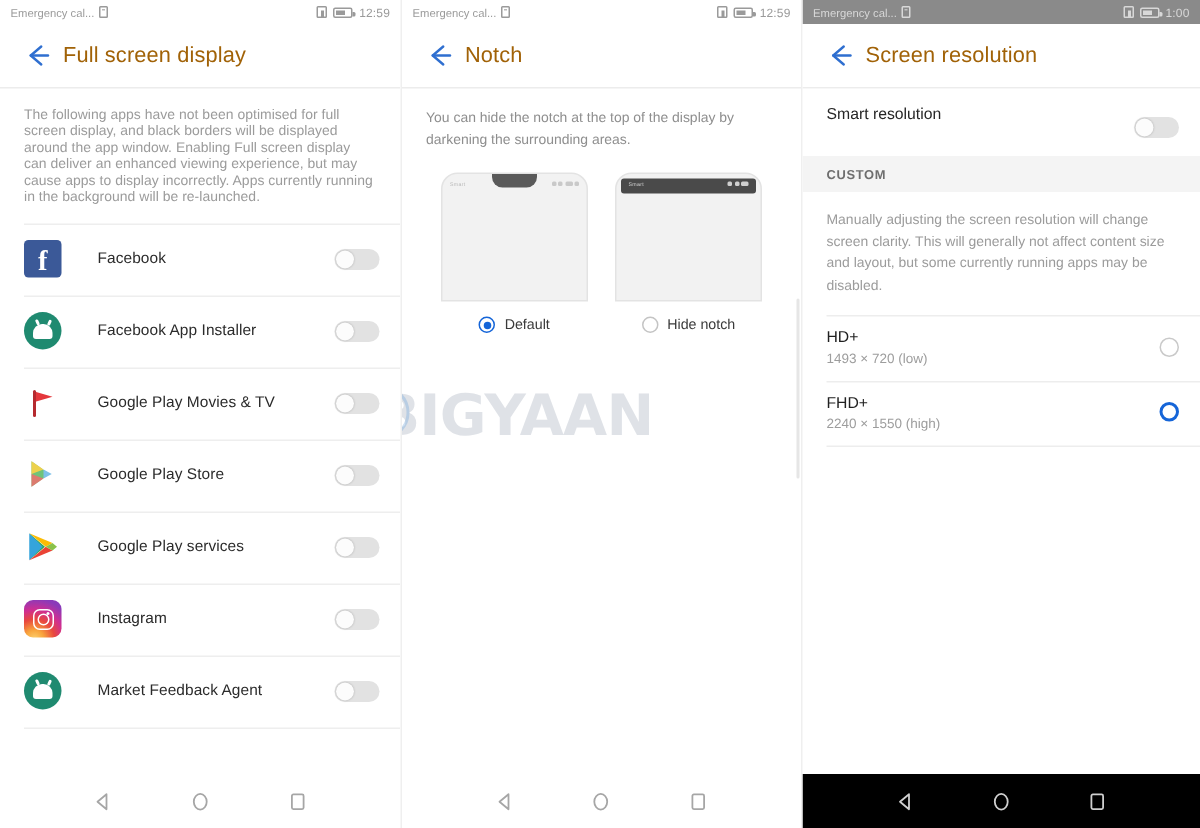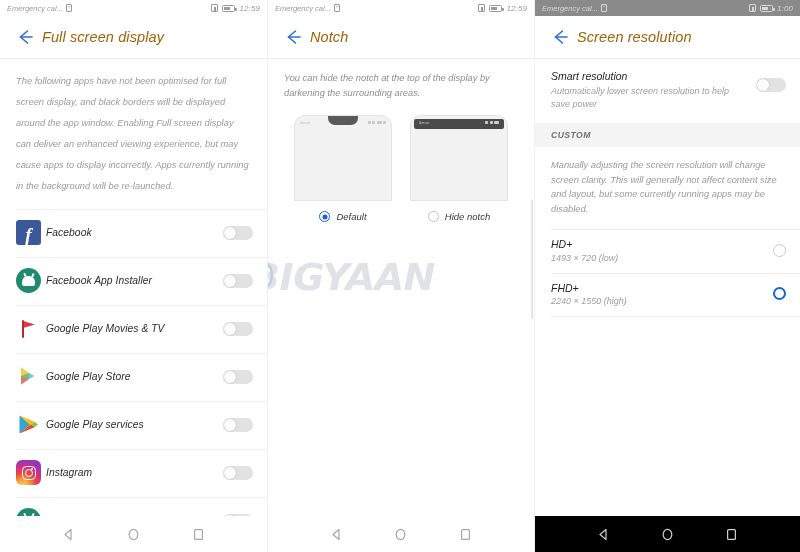--- a/index.html
+++ b/index.html
@@ -2,21 +2,21 @@
 <html><head>
 <meta charset="utf-8">
 <style>
   * { box-sizing: border-box; margin: 0; padding: 0; }
   html, body {
     width: 800px; height: 552px;
     font-family: "Liberation Sans", sans-serif;
     background: #ffffff;
     overflow: hidden;
   }
-  .screens { display: flex; width: 800px; height: 540px; font-style: italic; }
+  .screens { display: flex; width: 800px; height: 540px; }
   .panel { width: 266.666px; height: 552px; position: relative; background: #fff;
            display: flex; flex-direction: column; overflow: hidden; }
   .panel.p1 { width: 267px; }
   .panel.p2 { width: 267px; border-left: 1px solid #efefef; }
   .panel.p3 { width: 266px; border-left: 1px solid #efefef; }
 
   
   .statusbar {
     height: 16px; flex: 0 0 16px;
     display: flex; align-items: center; justify-content: space-between;
@@ -62,36 +62,36 @@
   .back-arrow { width: 22px; height: 22px; flex: 0 0 22px; position: relative; cursor: pointer; }
   .back-arrow svg { display: block; }
   .appbar-title { font-size: 14.5px; color: #a16207; margin-left: 6px;
                   font-weight: 400; letter-spacing: .1px; }
 
   .divider-full { height: 1px; background: #ececec; width: 100%; }
 
   
   .scroll { flex: 1 1 auto; overflow: hidden; position: relative; }
   .desc {
-    font-size: 9.3px; line-height: 21px; color: #9b9b9b;
+    font-size: 9.3px; line-height: 11px; color: #9b9b9b;
     padding: 12px 16px 12px 16px; letter-spacing: .02px;
   }
   .list { }
   .list-row {
     height: 48px; display: flex; align-items: center; padding: 0 14px 0 16px;
     position: relative; background: #fff; cursor: pointer;
   }
   .list-row + .list-row:before,
   .list-row:first-child:before {
     content: ""; position: absolute; left: 16px; right: 0; top: 0;
     height: 1px; background: #eeeeee;
   }
   .app-icon { width: 25px; height: 25px; flex: 0 0 25px; border-radius: 4px;
               position: relative; overflow: hidden; }
-  .app-label { font-size: 10.3px; color: #2b2b2b; margin-left: 5px; flex: 1 1 auto;
+  .app-label { font-size: 10.3px; color: #2b2b2b; margin-left: 24px; flex: 1 1 auto;
                letter-spacing: .05px; }
 
   
   .ic-facebook { background: #3b5998; border-radius: 3px;
                  display: flex; align-items: flex-end; justify-content: center; }
   .ic-facebook span { color: #fff; font-size: 19px; font-weight: 700;
                       font-family: "Liberation Serif", serif; line-height: 20px; }
   .ic-androidgreen { background: #1f8a70; border-radius: 50%;
                      display: flex; align-items: center; justify-content: center; }
   .ic-androidgreen .bot { width: 13px; height: 10px; background: #fff;
@@ -472,21 +472,20 @@
         </svg>
       </div>
       <div class="appbar-title">Screen resolution</div>
     </div>
     <div class="divider-full"></div>
 
     <div class="scroll">
       <div class="sr-row">
         <div class="sr-texts">
           <div class="sr-title">Smart resolution</div>
-          <div class="sr-sub">Automatically lower screen resolution to help save power</div>
         </div>
         <div class="toggle" style="margin-top:8px;">
             <div class="knob"></div>
           </div>
       </div>
 
       <div class="section-head">CUSTOM</div>
 
       <div class="custom-desc">Manually adjusting the screen resolution will change screen clarity. This will generally not affect content size and layout, but some currently running apps may be disabled.</div>
 

